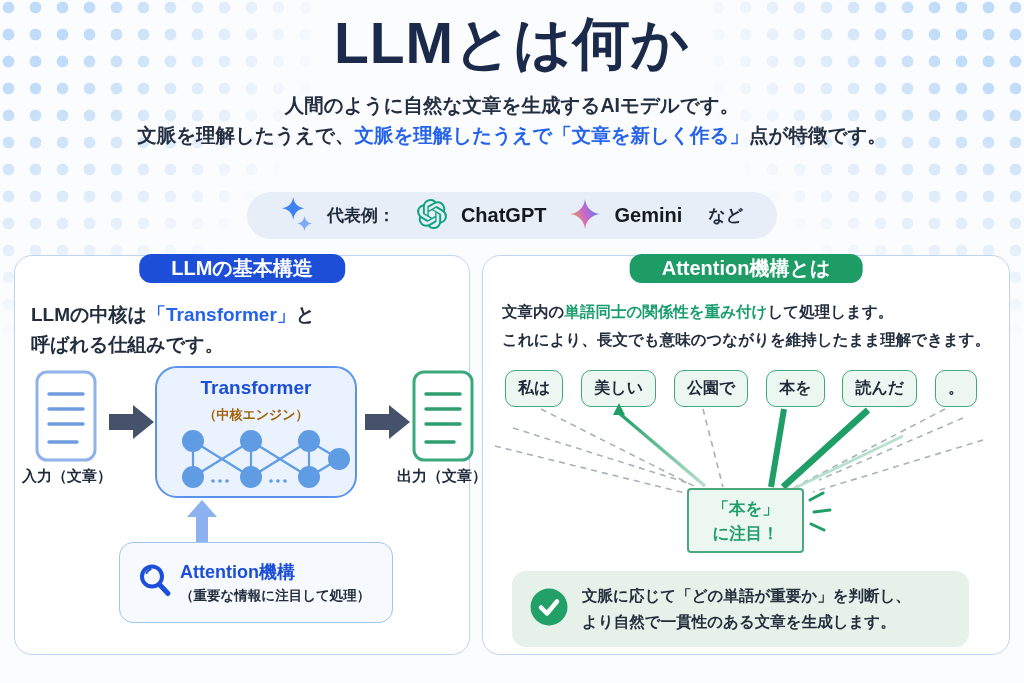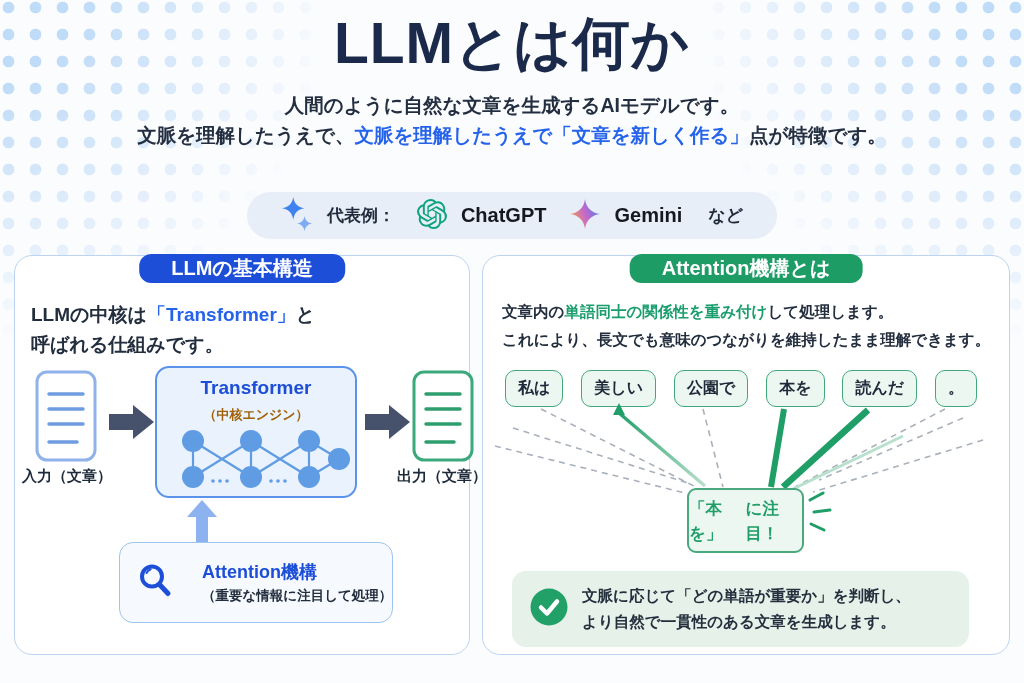--- a/index.html
+++ b/index.html
@@ -51,46 +51,46 @@
   .doc-label { position:absolute; top:211px; width:104px; text-align:center;
     font-size:15px; font-weight:700; color:#1e2a3a; white-space:nowrap; }
   .doc-label.in { left:0px; }
   .doc-label.out { left:375px; }
 
   .flow-arrow { position:absolute; }
   .flow-arrow.a1 { left:94px; top:148px; }
   .flow-arrow.a2 { left:350px; top:148px; }
 
   .tbox { position:absolute; left:140px; top:110px; width:202px; height:132px;
-    background:#e9f2fd; border:2px solid #5b93ea; border-radius:14px; text-align:center; }
+    background:#e9f2fd; border:2px solid #5b93ea; border-radius:22px; text-align:center; }
   .tbox-title { margin-top:9px; font-size:19px; font-weight:800; color:#1d4ed8; }
   .tbox-sub { font-size:13px; font-weight:700; color:#a16207; margin-top:7px; }
 
   .up-arrow { position:absolute; left:171px; top:244px; }
 
   .attn-box { position:absolute; left:104px; top:286px; width:274px; height:81px;
     background:#f6faff; border:1.5px solid #9ec4f0; border-radius:14px;
-    display:flex; align-items:center; gap:28px; padding:0 16px; }
+    display:flex; align-items:center; gap:6px; padding:0 16px; }
   .attn-title { font-size:18px; font-weight:800; color:#1d4ed8; }
   .attn-sub { font-size:13.5px; font-weight:700; color:#222d3d; margin-top:3px; white-space:nowrap; }
 
   
   .rp-desc { position:absolute; left:19px; top:42px; font-size:15.5px; font-weight:700;
     color:#222d3d; line-height:1.8; white-space:nowrap; }
   .rp-desc .green { color:#1a9e6d; }
 
   .tokens { position:absolute; left:22px; top:114px; width:472px; display:flex; justify-content:space-between; }
   .token { background:#edf7f1; border:1.5px solid #40a87c; border-radius:10px;
     padding:7px 12px; font-size:16px; font-weight:800; color:#1e2a3a; white-space:nowrap; }
 
   .attn-lines { position:absolute; left:0; top:0; width:514px; height:400px; pointer-events:none; }
 
   .focus-box { position:absolute; left:204px; top:232px; width:117px; height:65px;
-    background:#edf7f1; border:2px solid #49a87d; border-radius:9px;
-    display:flex; flex-direction:row; align-items:center; justify-content:center;
+    background:#edf7f1; border:2px solid #49a87d; border-radius:4px;
+    display:flex; flex-direction:column; align-items:center; justify-content:center;
     font-size:16.5px; font-weight:800; color:#1f9e67; line-height:1.5; }
 
   .note-box { position:absolute; left:29px; top:315px; width:457px; height:76px;
     background:#e6f1ea; border-radius:14px; display:flex; align-items:center; gap:14px; padding:0 18px; }
   .note-text { font-size:15.5px; font-weight:700; color:#232f3c; line-height:1.65; white-space:nowrap; }
 </style>
 </head>
 <body>
 
 <div class="canvas">

